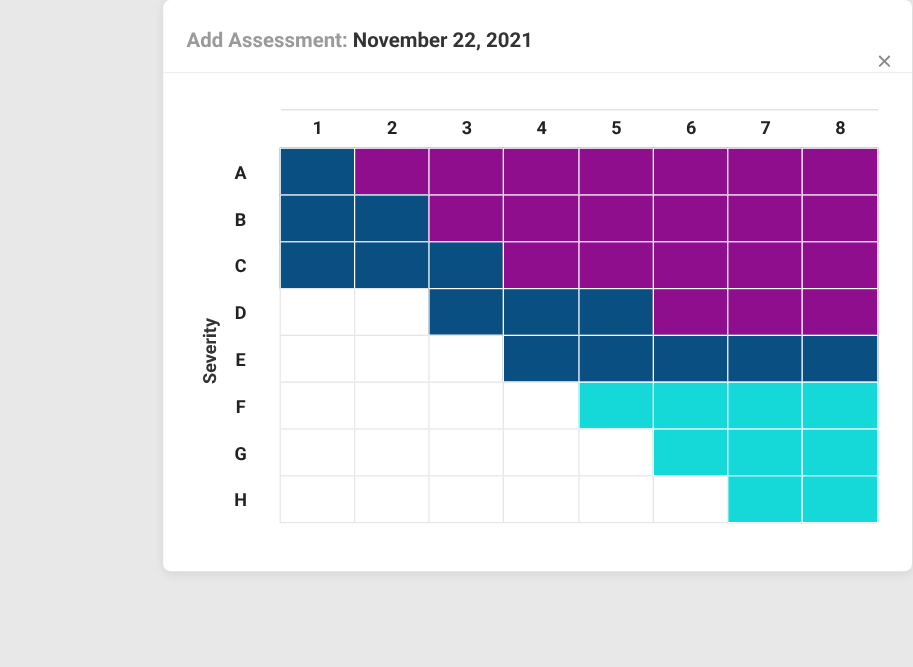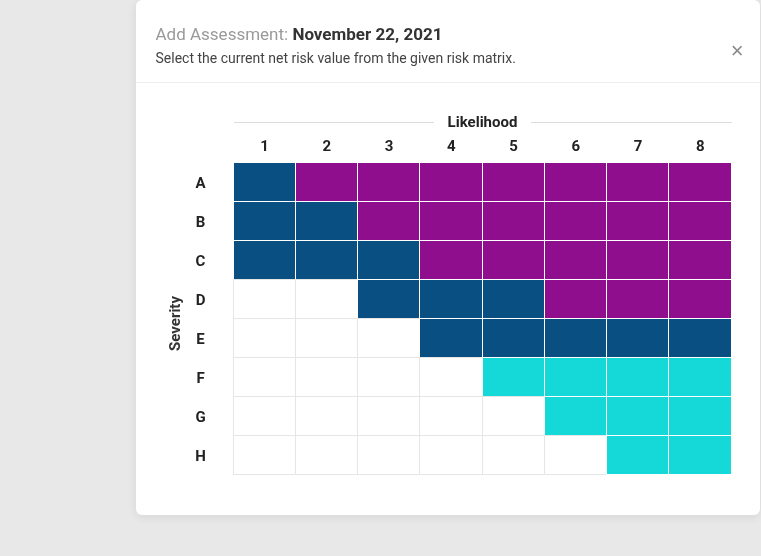--- a/index.html
+++ b/index.html
@@ -31,21 +31,21 @@
     position: relative;
   }
   .modal-title {
     font-size: 17px;
     font-weight: 700;
     color: #333;
     margin: 0;
   }
   .modal-title .muted {
     color: #9a9a9a;
-    font-weight: 400;
+    font-weight: 700;
   }
   .modal-sub {
     font-size: 14px;
     color: #444;
     margin: 6px 0 0 0;
   }
   .close-btn {
     position: absolute;
     right: 16px;
     top: 40px;
@@ -149,33 +149,31 @@
 </style>
 </head>
 <body>
 
 <div class="modal">
   <div class="modal-header">
     <h2 class="modal-title">
       <span class="muted">Add Assessment:</span>
       <span>November 22, 2021</span>
     </h2>
-    <p class="modal-sub">Select the current net risk value from the given risk matrix.</p>
     <button class="close-btn">×</button>
   </div>
 
   <div class="matrix-wrap">
     <div class="sev-side">
       <span class="sev-label">Severity</span>
     </div>
 
     <div class="matrix-right">
       <div class="like-header">
         <div class="line"></div>
-        <div class="lbl">Likelihood</div>
         <div class="line"></div>
       </div>
 
       <div class="col-headers">
         <div class="col-head">1</div>
         <div class="col-head">2</div>
         <div class="col-head">3</div>
         <div class="col-head">4</div>
         <div class="col-head">5</div>
         <div class="col-head">6</div>

